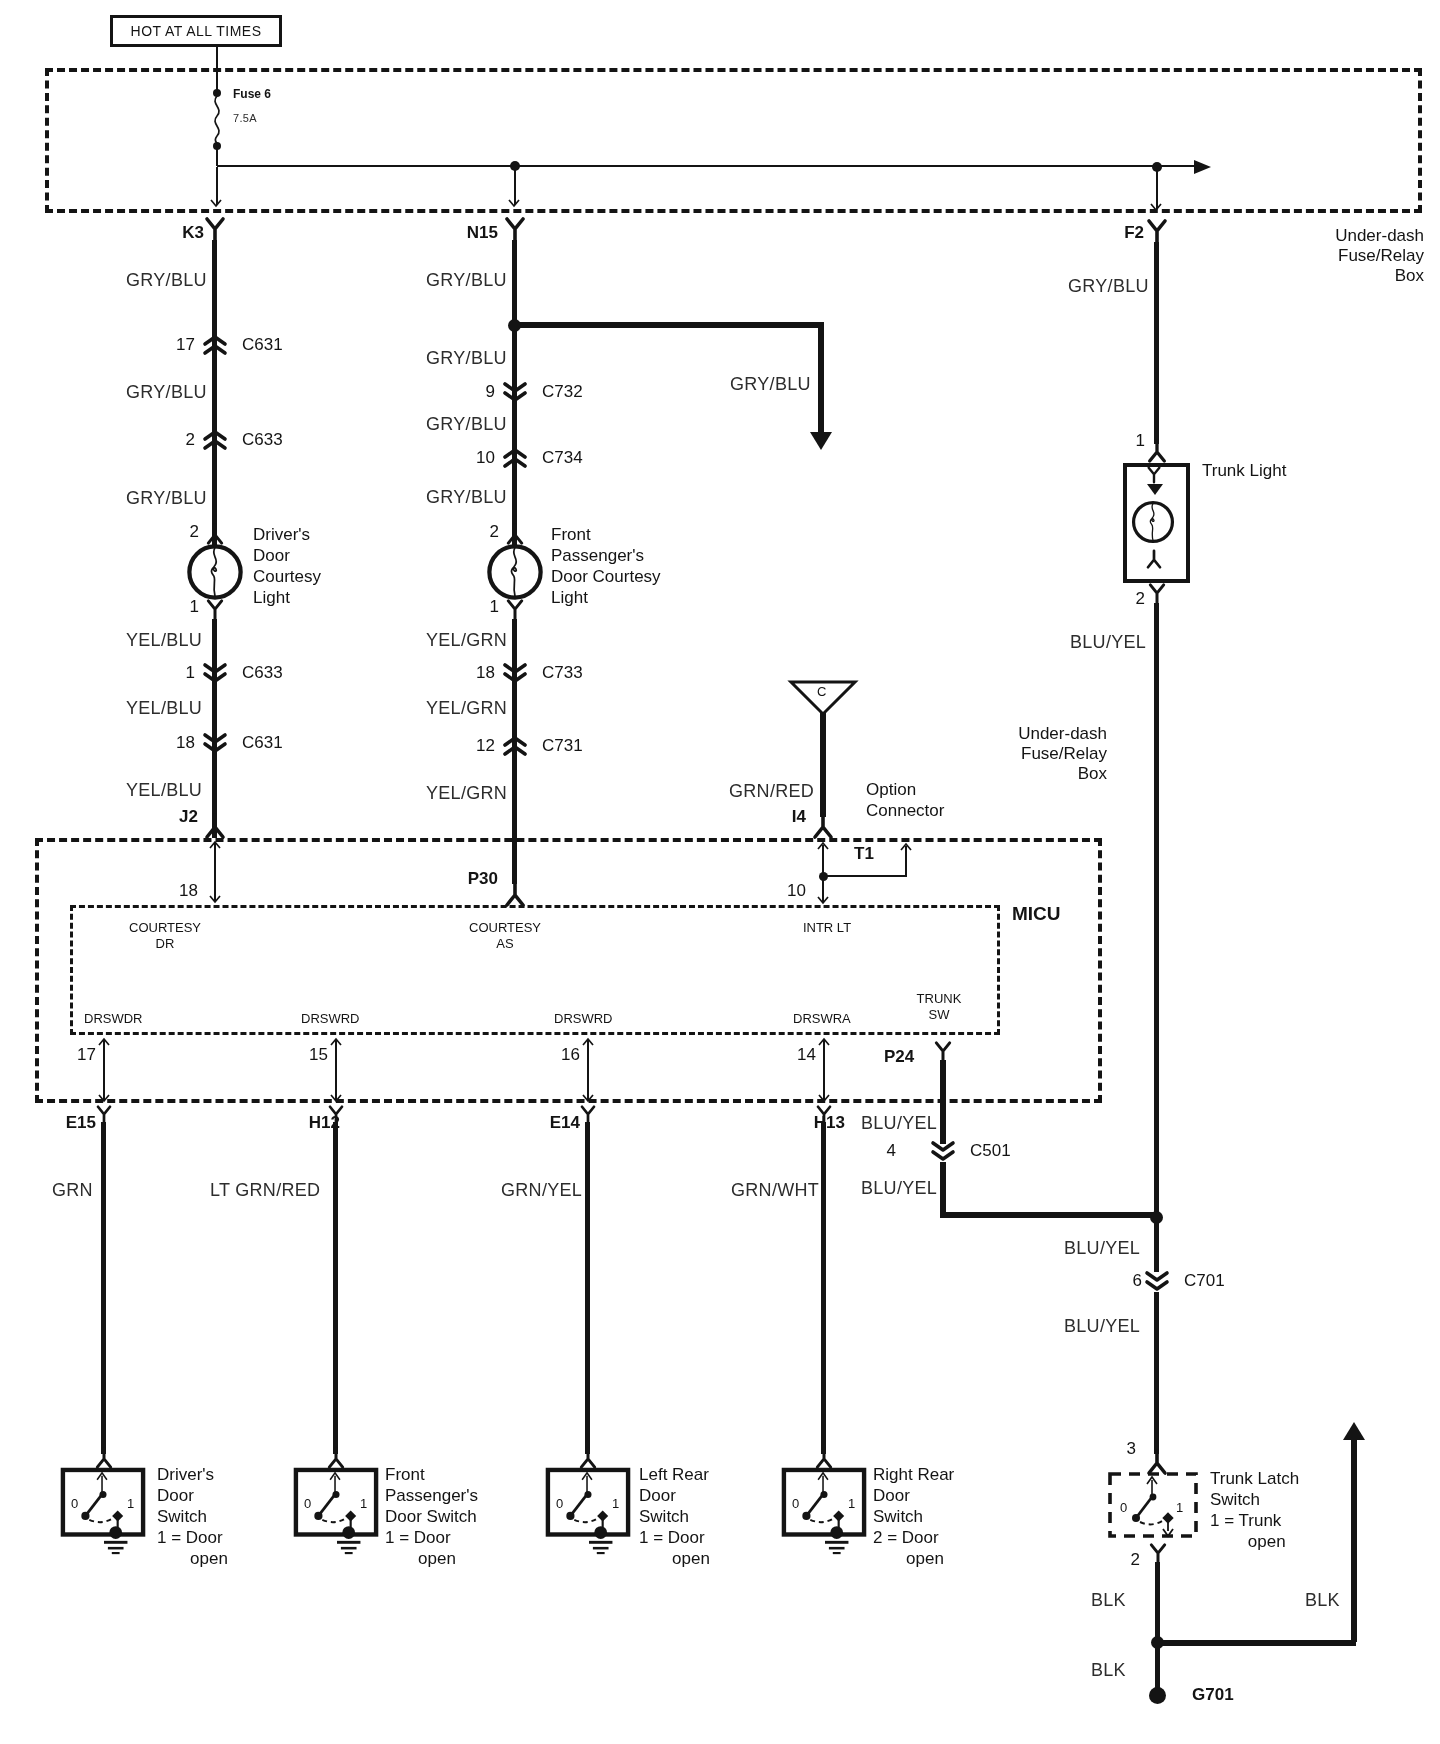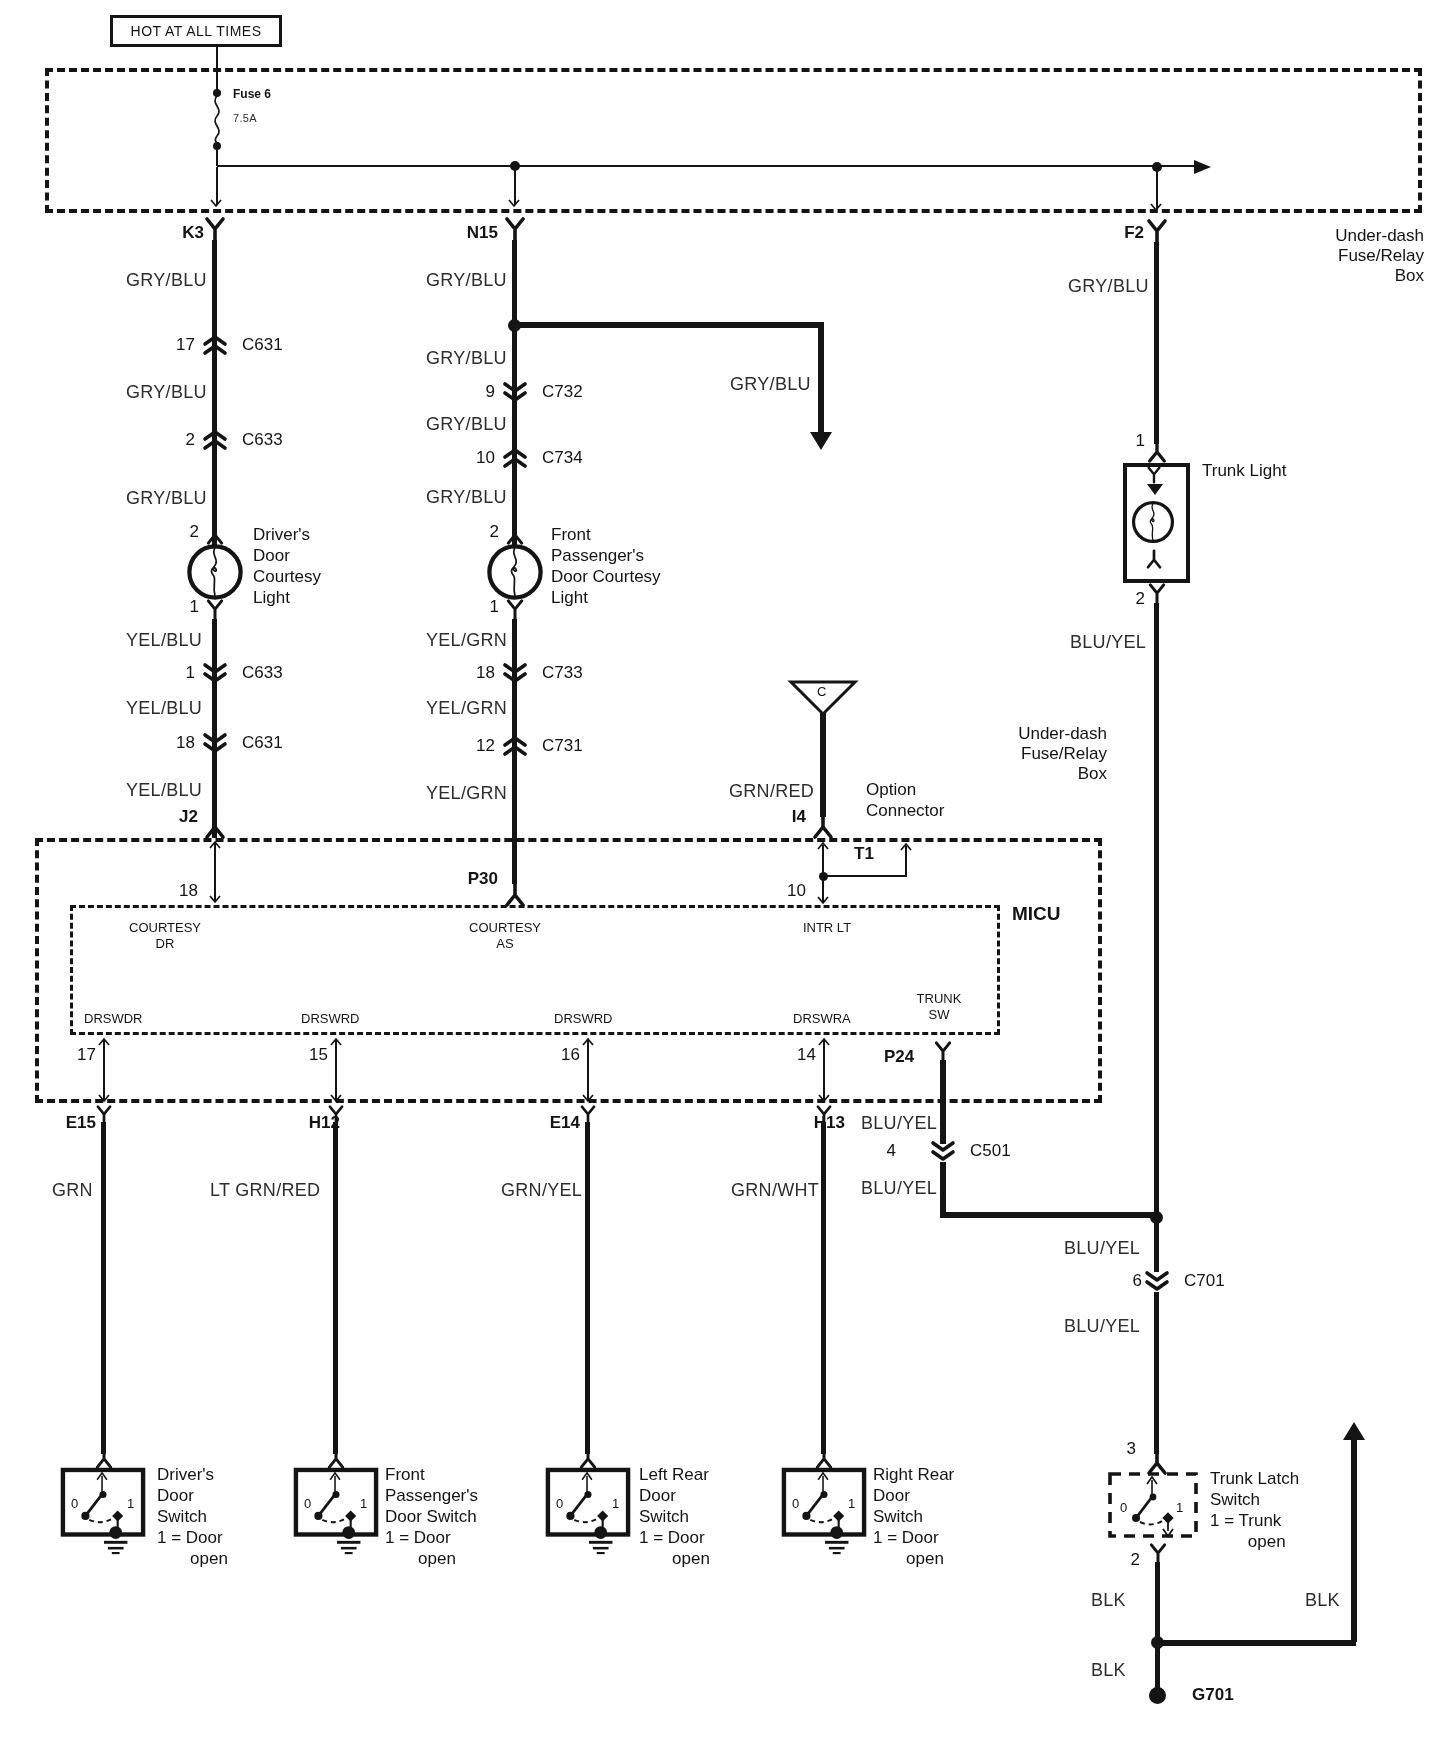--- a/index.html
+++ b/index.html
@@ -477,16 +477,16 @@
        open</div>
 
   <svg class="abs" style="left:780px;top:1466px" width="88" height="92" viewBox="0 0 90 94">
       <use href="#doorsw"></use>
     </svg>
   <div class="sm" style="left:792px;top:1496px">0</div>
   <div class="sm" style="left:848px;top:1496px">1</div>
   <div class="t" style="left:873px;top:1464px">Right Rear
 Door
 Switch
-1 = Door
+2 = Door
        open</div>
 
 </div>
 
 </body></html>

